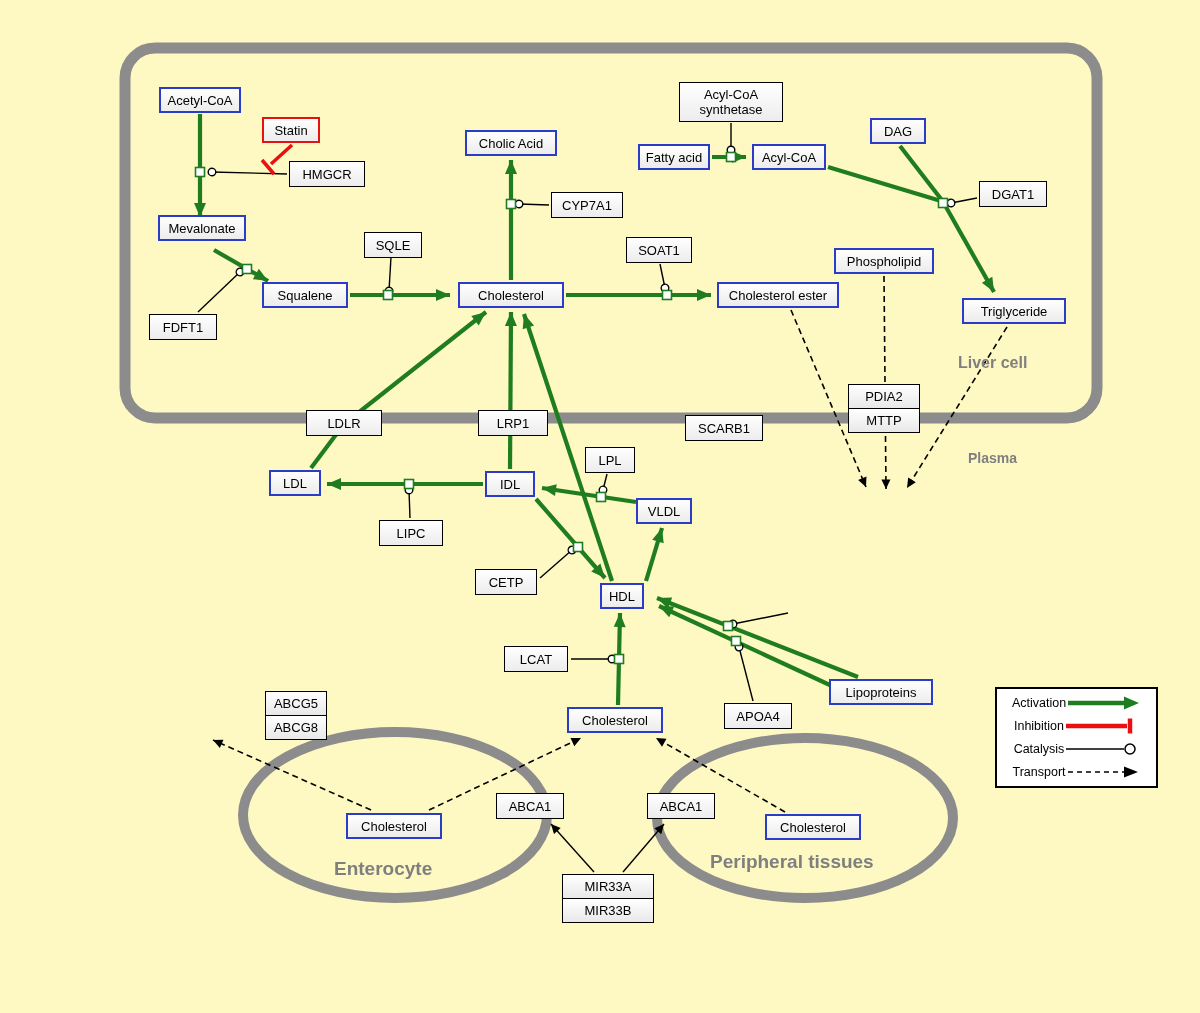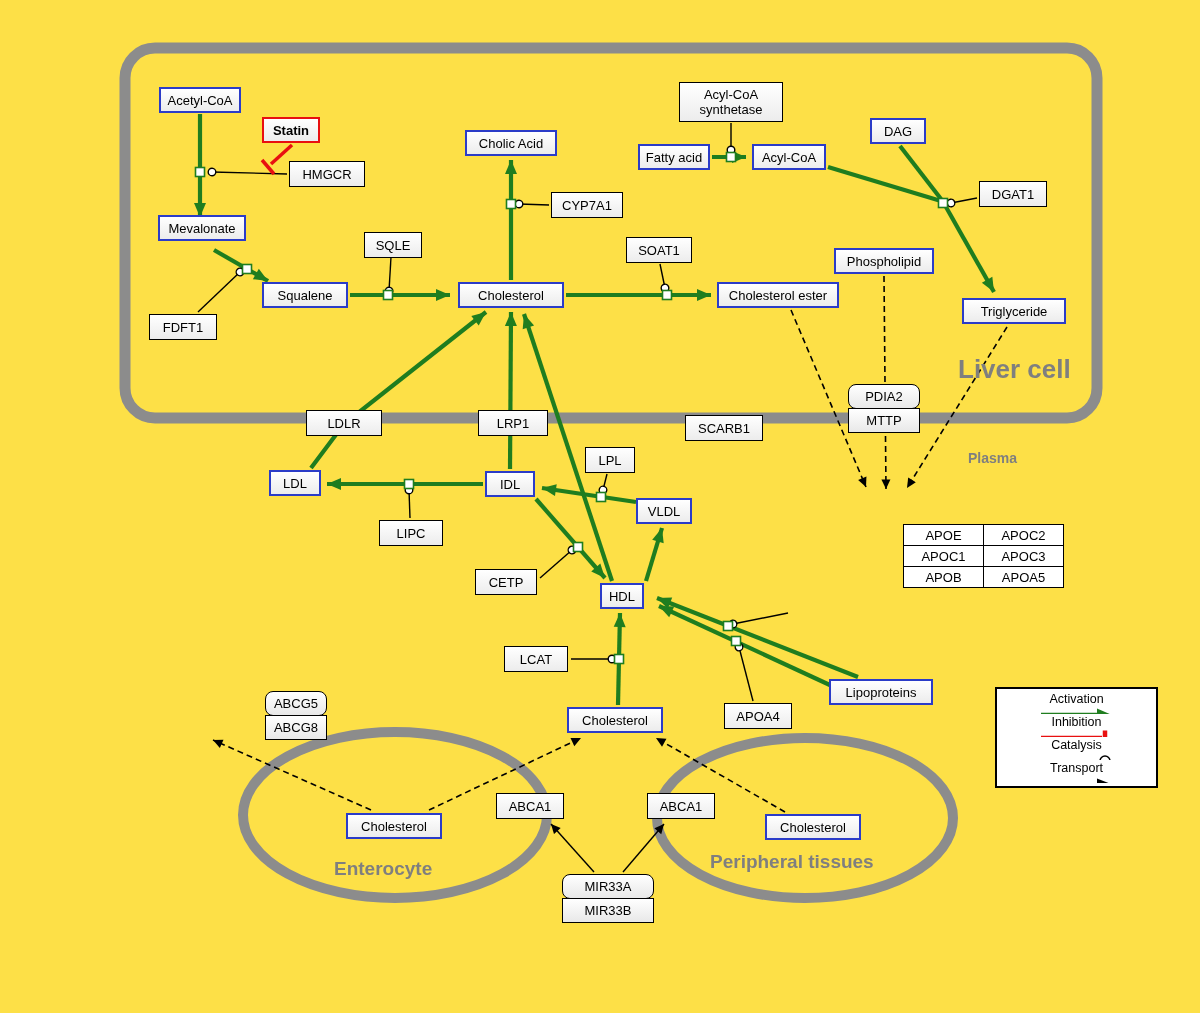--- a/index.html
+++ b/index.html
@@ -1,38 +1,38 @@
 <!DOCTYPE html>
 <html><head>
 <meta charset="utf-8">
 <style>
   html,body{margin:0;padding:0;background:#fff;}
-  #canvas{position:relative;width:1200px;height:1013px;background:#fde047;overflow:hidden;
+  #canvas{position:relative;width:1200px;height:1013px;background:#fef9c3;overflow:hidden;
           font-family:"Liberation Sans",sans-serif;}
   #edges{position:absolute;left:0;top:0;}
   .node{position:absolute;box-sizing:border-box;height:26px;display:flex;align-items:center;
         justify-content:center;font-size:13px;color:#000;text-align:center;
         background:linear-gradient(#ffffff,#ececec);white-space:nowrap;z-index:2;}
   .metab{border:2px solid #2b3cc8;}
   .enz{border:1px solid #000;}
-  .redbox{border:2px solid #e81010;font-weight:bold;}
+  .redbox{border:2px solid #e81010;}
   .tall{height:40px;flex-direction:column;line-height:15px;}
   .stack{position:absolute;z-index:2;}
   .stack .row{box-sizing:border-box;border:1px solid #000;height:25px;margin-top:-1px;
         display:flex;align-items:center;justify-content:center;font-size:13px;
         background:linear-gradient(#ffffff,#e8e8e8);}
-  .stack .row:first-child{margin-top:0;border-radius:8px;}
+  .stack .row:first-child{margin-top:0;}
   .apo-table{position:absolute;border-collapse:collapse;z-index:2;}
   .apo-table td{box-sizing:border-box;border:1px solid #000;width:80px;height:21px;
         text-align:center;font-size:13px;background:#fff;}
   .region-label{position:absolute;font-weight:bold;color:#7f7f7f;z-index:3;white-space:nowrap;}
   .legend{position:absolute;left:995px;top:687px;width:163px;height:101px;border:2.5px solid #000;
         background:#fff;box-sizing:border-box;z-index:3;display:flex;flex-direction:column;
         justify-content:space-around;padding:2px 6px;}
-  .legend .lrow{display:flex;align-items:center;justify-content:center;height:22px;flex-direction:column;}
+  .legend .lrow{display:flex;align-items:center;justify-content:center;height:22px;}
   .legend .lrow span{font-size:12.5px;color:#000;}
 </style>
 </head>
 <body>
 
 <div id="canvas">
 
   <svg id="edges" width="1200" height="1013">
     <defs>
       <marker id="ag" markerUnits="userSpaceOnUse" markerWidth="16" markerHeight="14" refX="15" refY="7" orient="auto">
@@ -179,38 +179,22 @@
   </div>
   <div class="stack" style="left:265px;top:691px;width:62px">
     <div class="row">ABCG5</div>
     <div class="row">ABCG8</div>
   </div>
   <div class="stack" style="left:562px;top:874px;width:92px">
     <div class="row">MIR33A</div>
     <div class="row">MIR33B</div>
   </div>
 
-  <table class="apo-table" style="left:903px;top:524px">
-    <tbody>
-        <tr>
-      <td>APOE</td>
-      <td>APOC2</td>
-    </tr>
-    <tr>
-      <td>APOC1</td>
-      <td>APOC3</td>
-    </tr>
-    <tr>
-      <td>APOB</td>
-      <td>APOA5</td>
-    </tr>
-  </tbody>
-    </table>
-
-  <div class="region-label" style="left:958px;top:354px;font-size:26px">Liver cell</div>
+
+  <div class="region-label" style="left:958px;top:354px;font-size:16px">Liver cell</div>
   <div class="region-label" style="left:968px;top:450px;font-size:14px">Plasma</div>
   <div class="region-label" style="left:334px;top:858px;font-size:19px">Enterocyte</div>
   <div class="region-label" style="left:710px;top:851px;font-size:19px">Peripheral tissues</div>
 
   <div class="legend">
     <div class="lrow">
       <span>Activation</span>
       <svg width="75" height="18">
         <line x1="2" y1="9" x2="58" y2="9" stroke="#1f7d1f" stroke-width="4.5"></line>
         <path d="M58,2.5 L73,9 L58,15.5 z" fill="#1f7d1f"></path>

